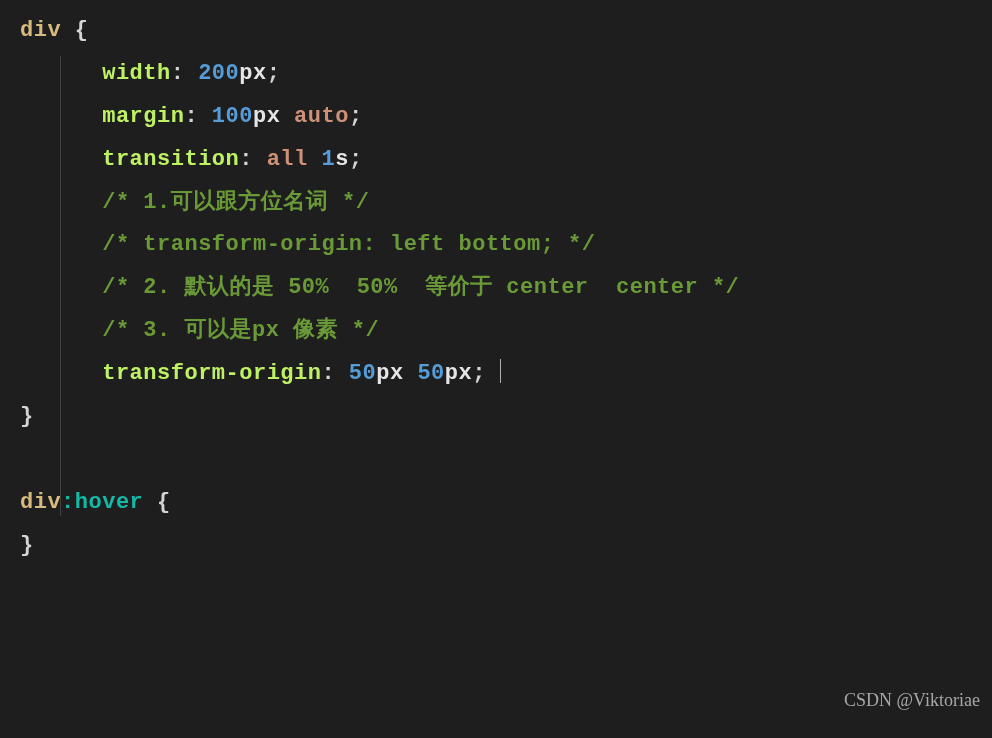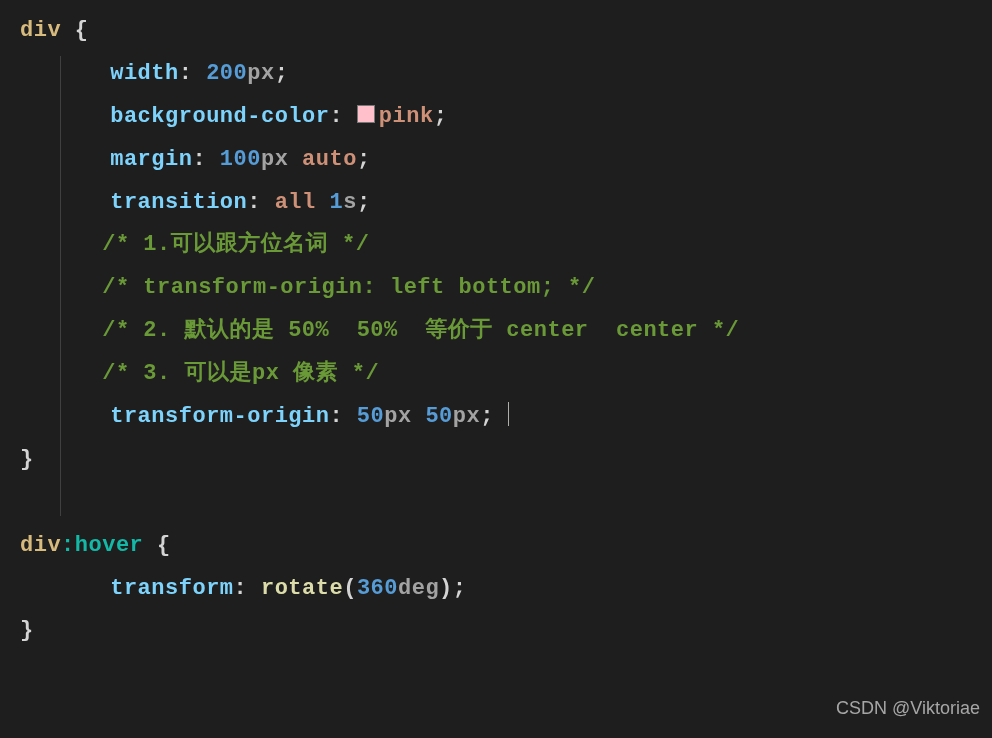--- a/index.html
+++ b/index.html
@@ -28,24 +28,24 @@
     .indent-guide {
       position: absolute;
       left: 60px;
       top: 56px;
       width: 1px;
       height: 460px;
       background-color: #404040;
     }
     .selector { color: #d7ba7d; }
     .brace { color: #d4d4d4; }
-    .property { color: #7dd3fc; margin-left: 8px; }
+    .property { color: #bef264; }
     .colon { color: #d4d4d4; }
     .number { color: #569cd6; }
-    .unit { color: #a3a3a3; }
+    .unit { color: #e5e5e5; }
     .semi { color: #d4d4d4; }
     .value-keyword { color: #ce9178; }
     .comment { color: #6a9937; }
     .func { color: #dcdcaa; }
     .pseudo { color: #14b8a6; }
     .color-swatch {
       display: inline-block;
       width: 18px;
       height: 18px;
       background-color: #ffc0cb;
@@ -60,45 +60,43 @@
       width: 1px;
       height: 24px;
       background-color: #aeafad;
       vertical-align: middle;
       margin-left: 14px;
       position: relative;
       top: -2px;
     }
     .watermark {
       position: absolute;
-      bottom: 12px;
+      bottom: 20px;
       right: 12px;
       color: #d4d4d4;
       font-size: 18px;
-      font-family: Liberation Sans, sans-serif;
+      font-family: Liberation Serif, serif;
       opacity: 0.75;
       filter: blur(0px);
     }
   </style>
 </head>
 <body>
 
 <div class="indent-guide"></div>
 
 <div>
 <div class="code-line"><span class="selector">div</span> <span class="brace">{</span></div>
 <div class="code-line">      <span class="property">width</span><span class="colon">:</span> <span class="number">200</span><span class="unit">px</span><span class="semi">;</span></div>
-<div class="code-line">      <span class="property">background-color</span><span class="colon">:</span> <span class="color-swatch"></span><span class="value-keyword">pink</span><span class="semi">;</span></div>
 <div class="code-line">      <span class="property">margin</span><span class="colon">:</span> <span class="number">100</span><span class="unit">px</span> <span class="value-keyword">auto</span><span class="semi">;</span></div>
 <div class="code-line">      <span class="property">transition</span><span class="colon">:</span> <span class="value-keyword">all</span> <span class="number">1</span><span class="unit">s</span><span class="semi">;</span></div>
 <div class="code-line">      <span class="comment">/* 1.可以跟方位名词 */</span></div>
 <div class="code-line">      <span class="comment">/* transform-origin: left bottom; */</span></div>
 <div class="code-line">      <span class="comment">/* 2. 默认的是 50%  50%  等价于 center  center */</span></div>
 <div class="code-line">      <span class="comment">/* 3. 可以是px 像素 */</span></div>
 <div class="code-line">      <span class="property">transform-origin</span><span class="colon">:</span> <span class="number">50</span><span class="unit">px</span> <span class="number">50</span><span class="unit">px</span><span class="semi">;</span><span class="cursor"></span></div>
 <div class="code-line"><span class="brace">}</span></div>
 <div class="code-line"> </div>
 <div class="code-line"><span class="selector">div</span><span class="pseudo">:hover</span> <span class="brace">{</span></div>
-<div class="code-line">      <span class="property">transform</span><span class="colon">:</span> <span class="func">rotate</span><span class="brace">(</span><span class="number">360</span><span class="unit">deg</span><span class="brace">)</span><span class="semi">;</span></div>
 <div class="code-line"><span class="brace">}</span></div>
 </div>
 
 <div class="watermark">CSDN @Viktoriae</div>
 
 </body></html>

